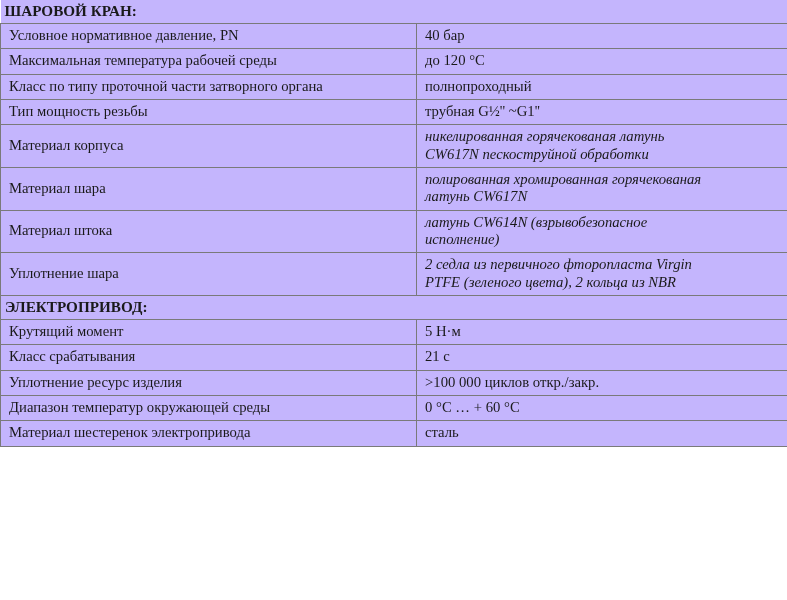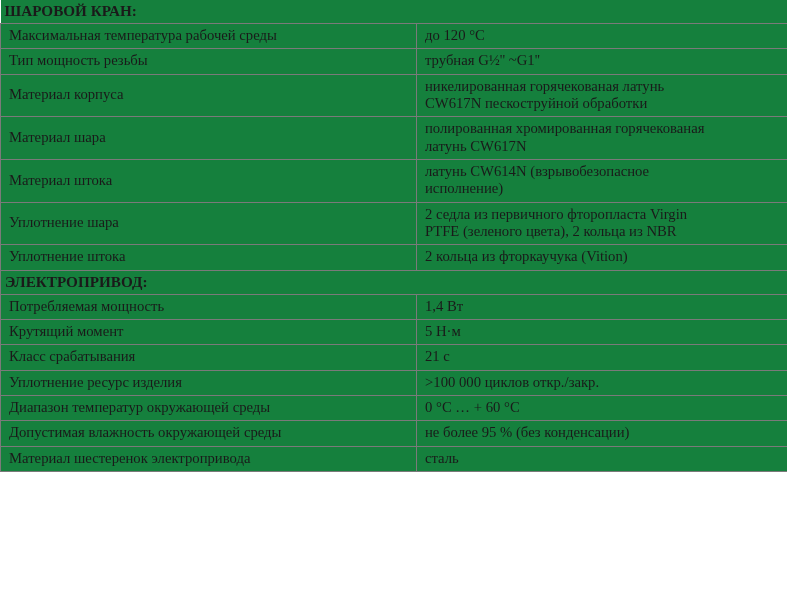--- a/index.html
+++ b/index.html
@@ -18,21 +18,21 @@
     width: 787px;
     border-collapse: collapse;
     table-layout: fixed;
   }
   .spec-table td {
     border: 1px solid #7a7a7a;
     padding: 3px 6px 4px 8px;
     font-size: 14.7px;
     line-height: 1.18;
     vertical-align: middle;
-    background: #15803d;
+    background: #c4b5fd;
   }
   .section-row td {
     font-weight: bold;
     font-size: 15.2px;
     padding-top: 2px;
     padding-bottom: 3px;
     padding-left: 4px;
   }
   .section-row.first td {
     border-top: none;
@@ -40,42 +40,51 @@
     border-right: none;
   }
   .col-label {
     width: 416px;
   }
   .col-value {
     width: 371px;
   }
   .two-line {
     line-height: 1.16;
+    font-style: italic;
   }
   .nowrap-pre {
     white-space: pre-line;
   }
 </style>
 </head>
 <body>
 
 <table class="spec-table">
   <colgroup>
     <col class="col-label">
     <col class="col-value">
   </colgroup>
   <tbody>
 
     <tr class="section-row first">
       <td colspan="2">ШАРОВОЙ КРАН:</td>
     </tr>
 
     <tr>
+      <td>Условное нормативное давление, PN</td>
+      <td>40 бар</td>
+    </tr>
+    <tr>
       <td>Максимальная температура рабочей среды</td>
       <td>до 120 °C</td>
+    </tr>
+    <tr>
+      <td>Класс по типу проточной части затворного органа</td>
+      <td>полнопроходный</td>
     </tr>
     <tr>
       <td>Тип мощность резьбы</td>
       <td>трубная G½'' ~G1''</td>
     </tr>
     <tr>
       <td>Материал корпуса</td>
       <td class="nowrap-pre two-line">никелированная горячекованая латунь
 CW617N пескоструйной обработки</td>
     </tr>
@@ -87,52 +96,40 @@
     <tr>
       <td>Материал штока</td>
       <td class="nowrap-pre two-line">латунь CW614N (взрывобезопасное
 исполнение)</td>
     </tr>
     <tr>
       <td>Уплотнение шара</td>
       <td class="nowrap-pre two-line">2 седла из первичного фторопласта Virgin
 PTFE (зеленого цвета), 2 кольца из NBR</td>
     </tr>
-    <tr>
-      <td>Уплотнение штока</td>
-      <td>2 кольца из фторкаучука (Vition)</td>
-    </tr>
 
     <tr class="section-row">
       <td colspan="2">ЭЛЕКТРОПРИВОД:</td>
     </tr>
 
-    <tr>
-      <td>Потребляемая мощность</td>
-      <td>1,4 Вт</td>
-    </tr>
     <tr>
       <td>Крутящий момент</td>
       <td>5 Н·м</td>
     </tr>
     <tr>
       <td>Класс срабатывания</td>
       <td>21 с</td>
     </tr>
     <tr>
       <td>Уплотнение ресурс изделия</td>
       <td>&gt;100 000 циклов откр./закр.</td>
     </tr>
     <tr>
       <td>Диапазон температур окружающей среды</td>
       <td>0 °C … + 60 °C</td>
     </tr>
     <tr>
-      <td>Допустимая влажность окружающей среды</td>
-      <td>не более 95 % (без конденсации)</td>
-    </tr>
-    <tr>
       <td>Материал шестеренок электропривода</td>
       <td>сталь</td>
     </tr>
 
   </tbody>
 </table>
 
 </body></html>

